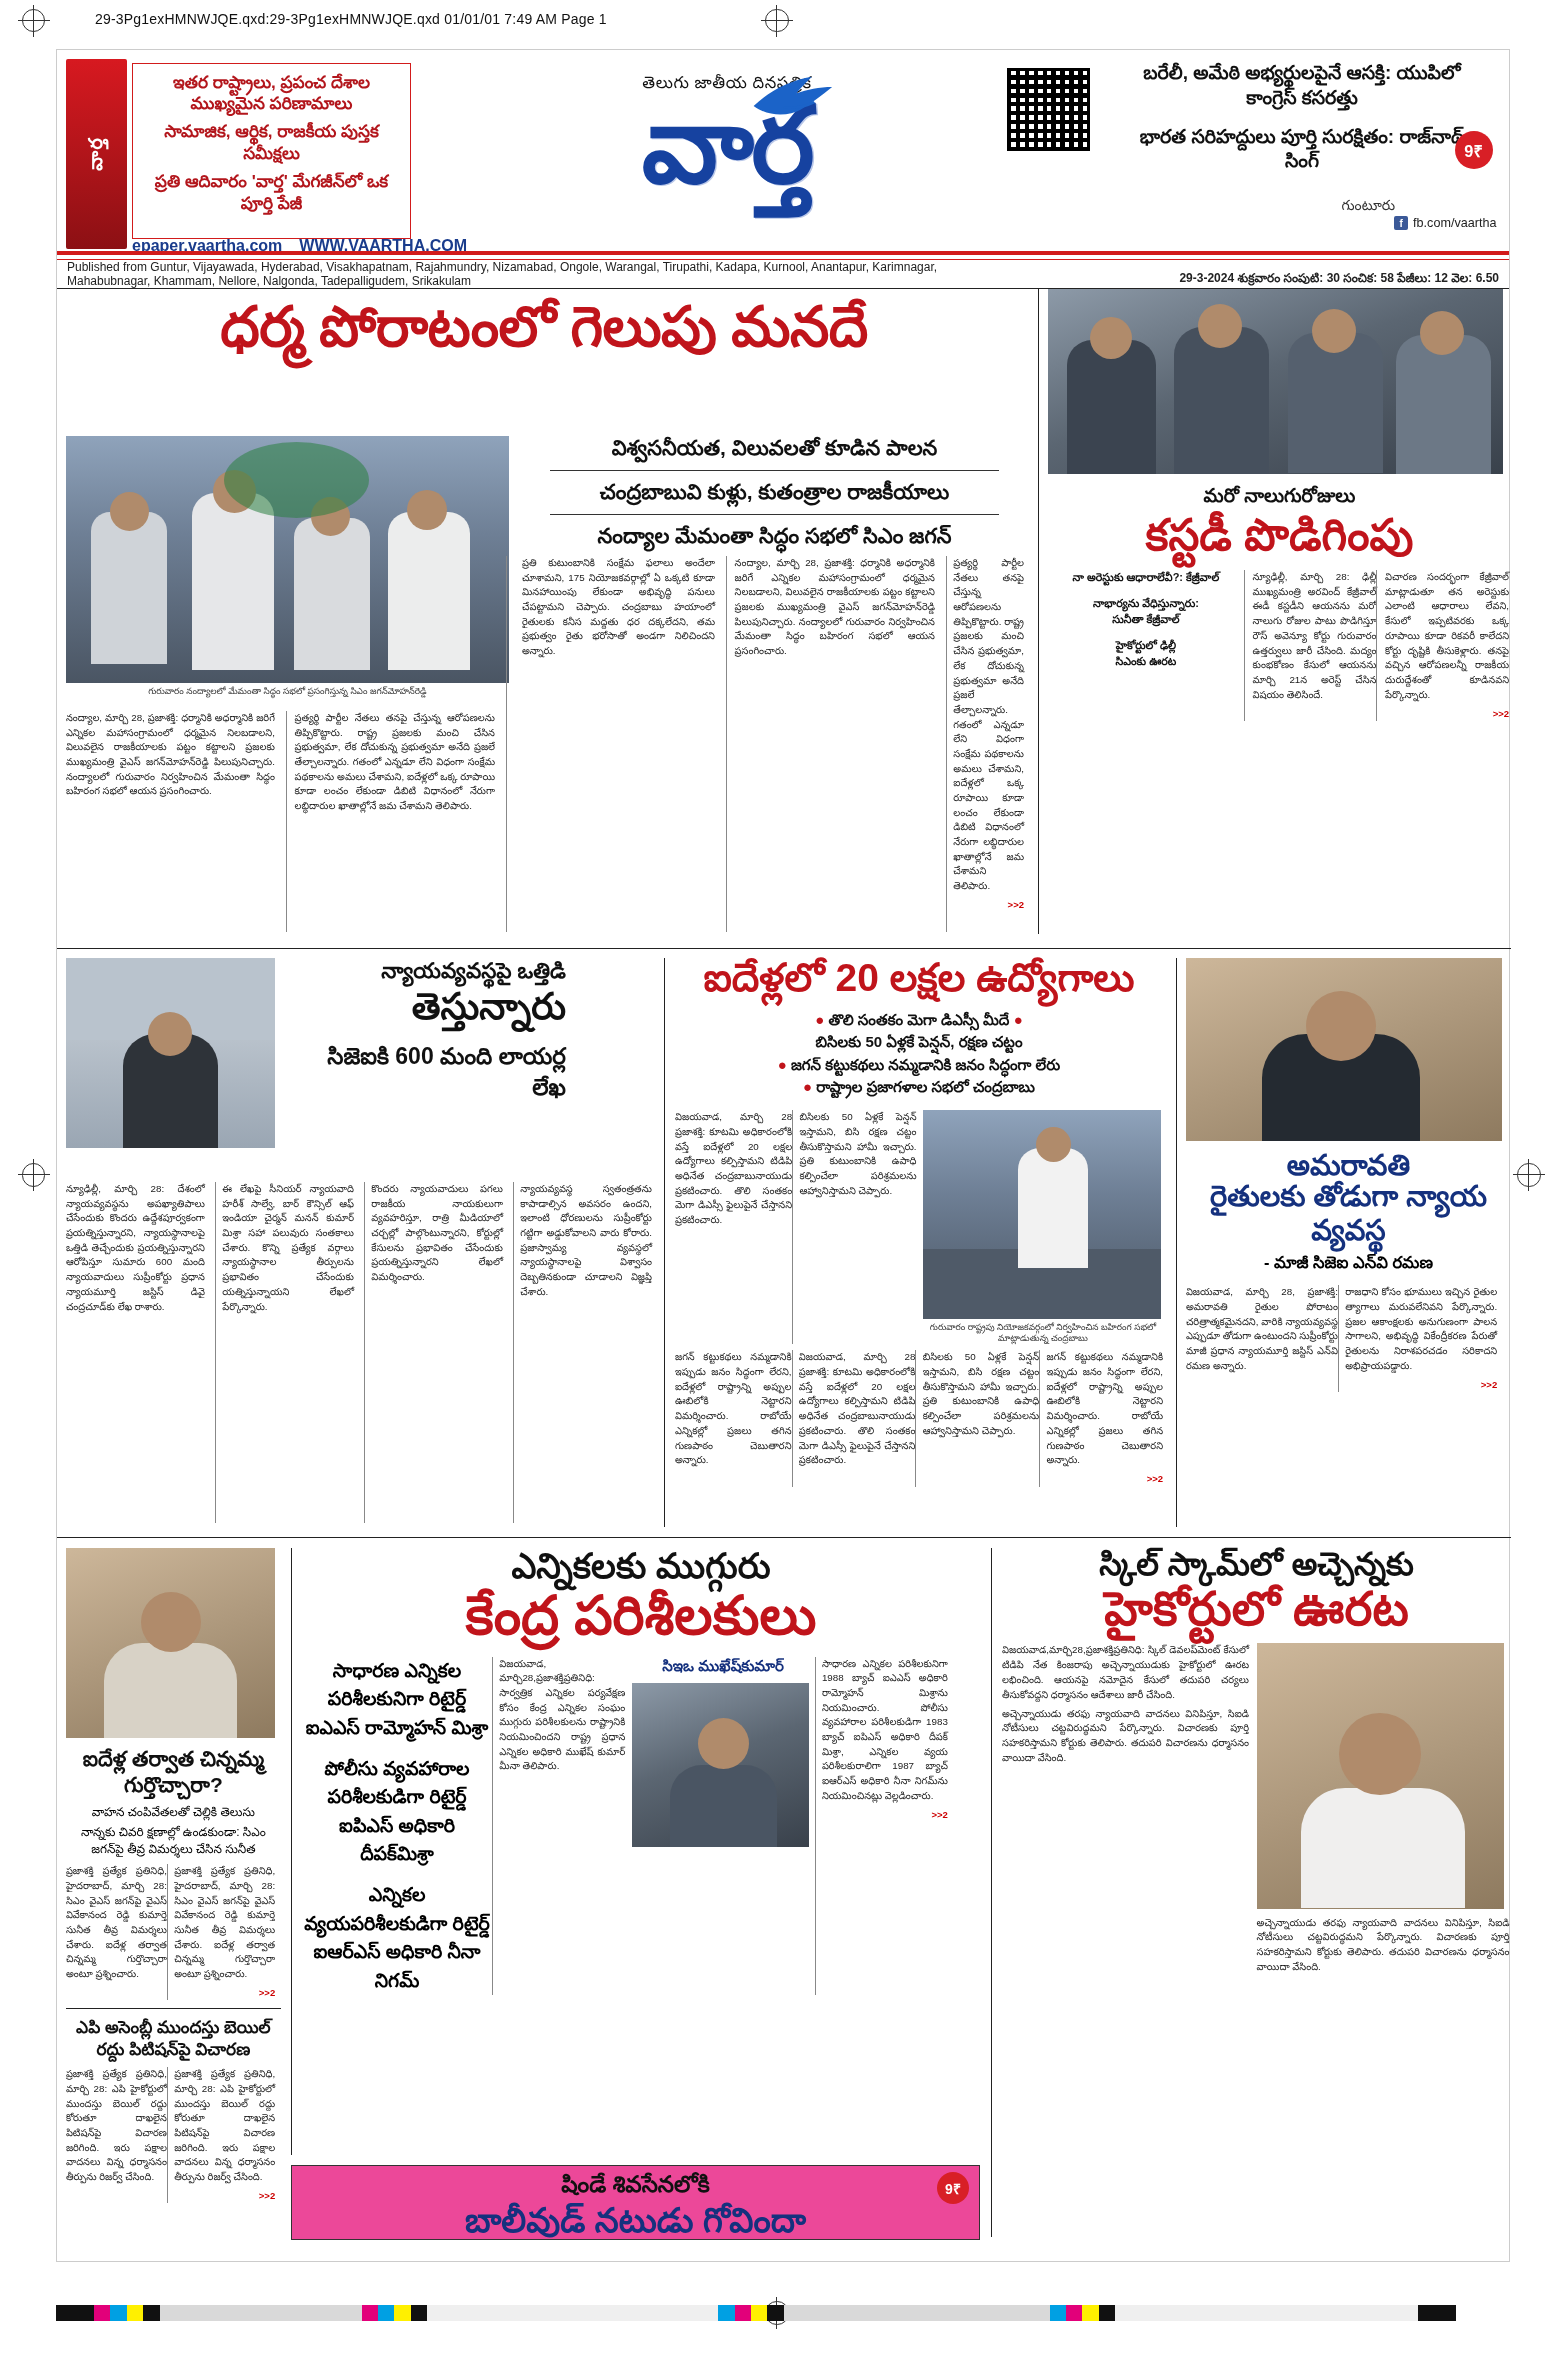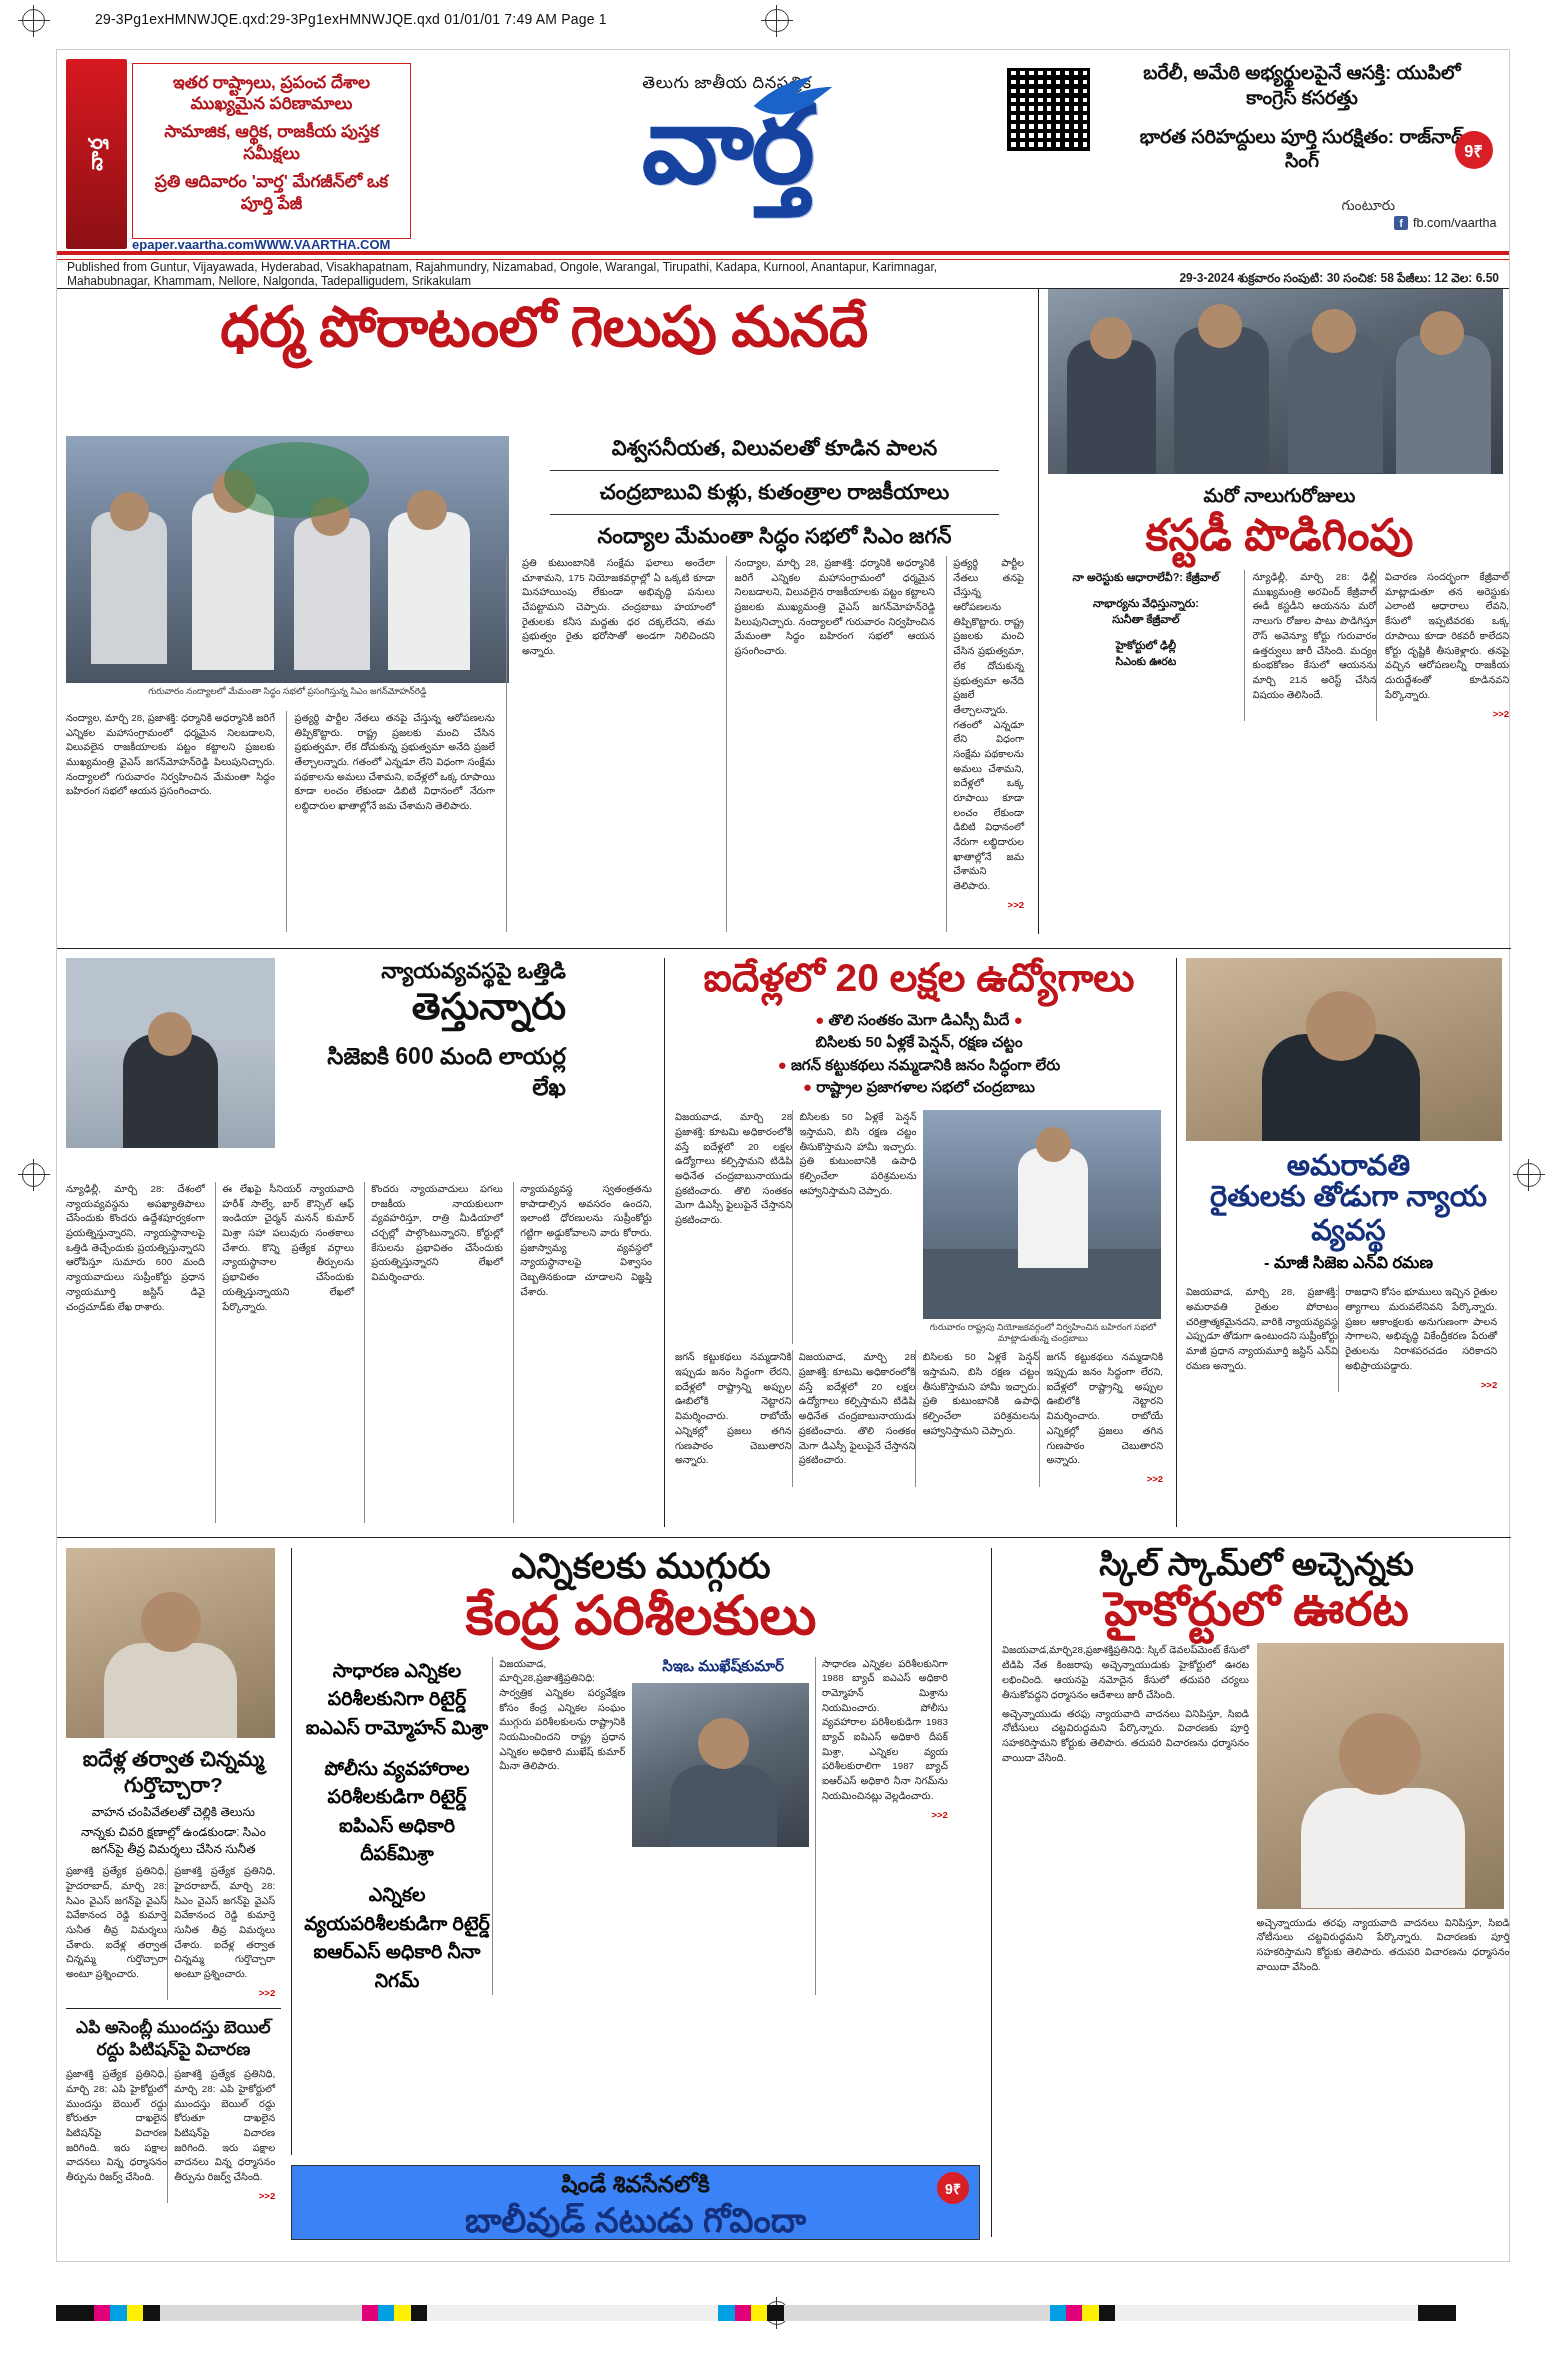--- a/index.html
+++ b/index.html
@@ -10,21 +10,21 @@
   .regmark:before{content:"";position:absolute;left:10px;top:-5px;width:1.3px;height:32px;background:#333;}
   .regmark:after{content:"";position:absolute;top:10px;left:-5px;height:1.3px;width:32px;background:#333;}
   .sheet{position:absolute;left:56px;top:49px;width:1454px;height:2213px;border:0.6px solid #ccc;box-sizing:border-box;background:#fff;}
 
   
   .masthead{position:relative;height:209px;border-bottom:1.9px solid #d21b1b;}
   .mh-left{position:absolute;left:8.9px;top:8.9px;width:61px;height:190px;background:linear-gradient(180deg,#d71920,#8c1014);border-radius:1.9px;color:#fff;display:flex;align-items:center;justify-content:center;}
   .mh-left span{writing-mode:vertical-rl;transform:rotate(180deg);font-size:19px;font-weight:bold;letter-spacing:1.3px;line-height:1.1;text-align:center;}
   .mh-promo{position:absolute;left:75px;top:13px;width:279px;height:176px;border:1.3px solid #d21b1b;box-sizing:border-box;padding:7.6px 6.3px;}
   .mh-promo p{margin:0 0 6.3px 0;font-size:17px;line-height:1.28;color:#b3161c;font-weight:bold;text-align:center;}
-  .mh-urls{position:absolute;left:75px;top:187px;width:335px;display:flex;font-size:13px;color:#1a3c8c;font-weight:bold;}
+  .mh-urls{position:absolute;left:75px;top:187px;width:335px;display:flex;justify-content:space-between;font-size:16px;color:#1a3c8c;font-weight:bold;}
   .mh-center{position:absolute;left:417px;top:6.3px;width:506px;text-align:center;}
   .mh-kicker{font-size:16.4px;color:#111;margin-top:16.4px;letter-spacing:0.6px;}
   .mh-logo{font-size:107px;line-height:1;color:#1642a0;font-weight:bold;letter-spacing:-2.5px;margin-top:-3.8px;text-shadow:1.3px 1.3px 0 #b9c7e8;}
   .bird{position:absolute;left:272px;top:11.4px;width:95px;height:57px;}
   .mh-qr{position:absolute;left:948px;top:16.4px;width:83px;height:83px;background:
      repeating-linear-gradient(90deg,#000 0 4.4px,#fff 4.4px 8.9px),
      repeating-linear-gradient(0deg,#000 0 4.4px,transparent 4.4px 8.9px);
      background-blend-mode:multiply;border:2.5px solid #fff;}
   .mh-right{position:absolute;left:1068px;top:11.4px;width:354px;text-align:center;}
   .mh-right .hl{font-size:19px;font-weight:bold;color:#111;line-height:1.3;margin-bottom:3.8px;}
@@ -368,21 +368,21 @@
             <div style="position:absolute;left:44px;top:145px;width:164px;height:120px;background:#f0efee;border-radius:44px 44px 0 0;"></div>
             <div class="ph-face" style="left:82px;top:70px;width:82px;height:82px;"></div>
           </div>
           <div class="col-text" style="margin-top:6.3px;">
             <p>అచ్చెన్నాయుడు తరఫు న్యాయవాది వాదనలు వినిపిస్తూ, సిఐడి నోటీసులు చట్టవిరుద్ధమని పేర్కొన్నారు. విచారణకు పూర్తి సహకరిస్తామని కోర్టుకు తెలిపారు. తదుపరి విచారణను ధర్మాసనం వాయిదా వేసింది.</p>
           </div>
         </div>
       </div>
     </div>
 
-    <div class="blk" style="left:234px;top:2115px;width:689px;height:75px;background:#3b82f6;border:1.3px solid #333;">
+    <div class="blk" style="left:234px;top:2115px;width:689px;height:75px;background:#ec4899;border:1.3px solid #333;">
       <div style="text-align:center;font-size:23px;font-weight:bold;color:#111;margin-top:5px;">షిండే శివసేనలోకి</div>
       <div style="text-align:center;font-size:34px;font-weight:bold;color:#15317e;line-height:1.05;">బాలీవుడ్ నటుడు గోవిందా</div>
       <div style="position:absolute;right:10px;top:6.3px;width:32px;height:32px;border-radius:50%;background:#d81f26;color:#fff;font-size:14px;font-weight:bold;display:flex;align-items:center;justify-content:center;">9₹</div>
     </div>
 
   </div>
 
   <div class="bottombar">
     <div class="bbseg" style="width:38px;background:#111;"></div>
     <div class="cmyk">

